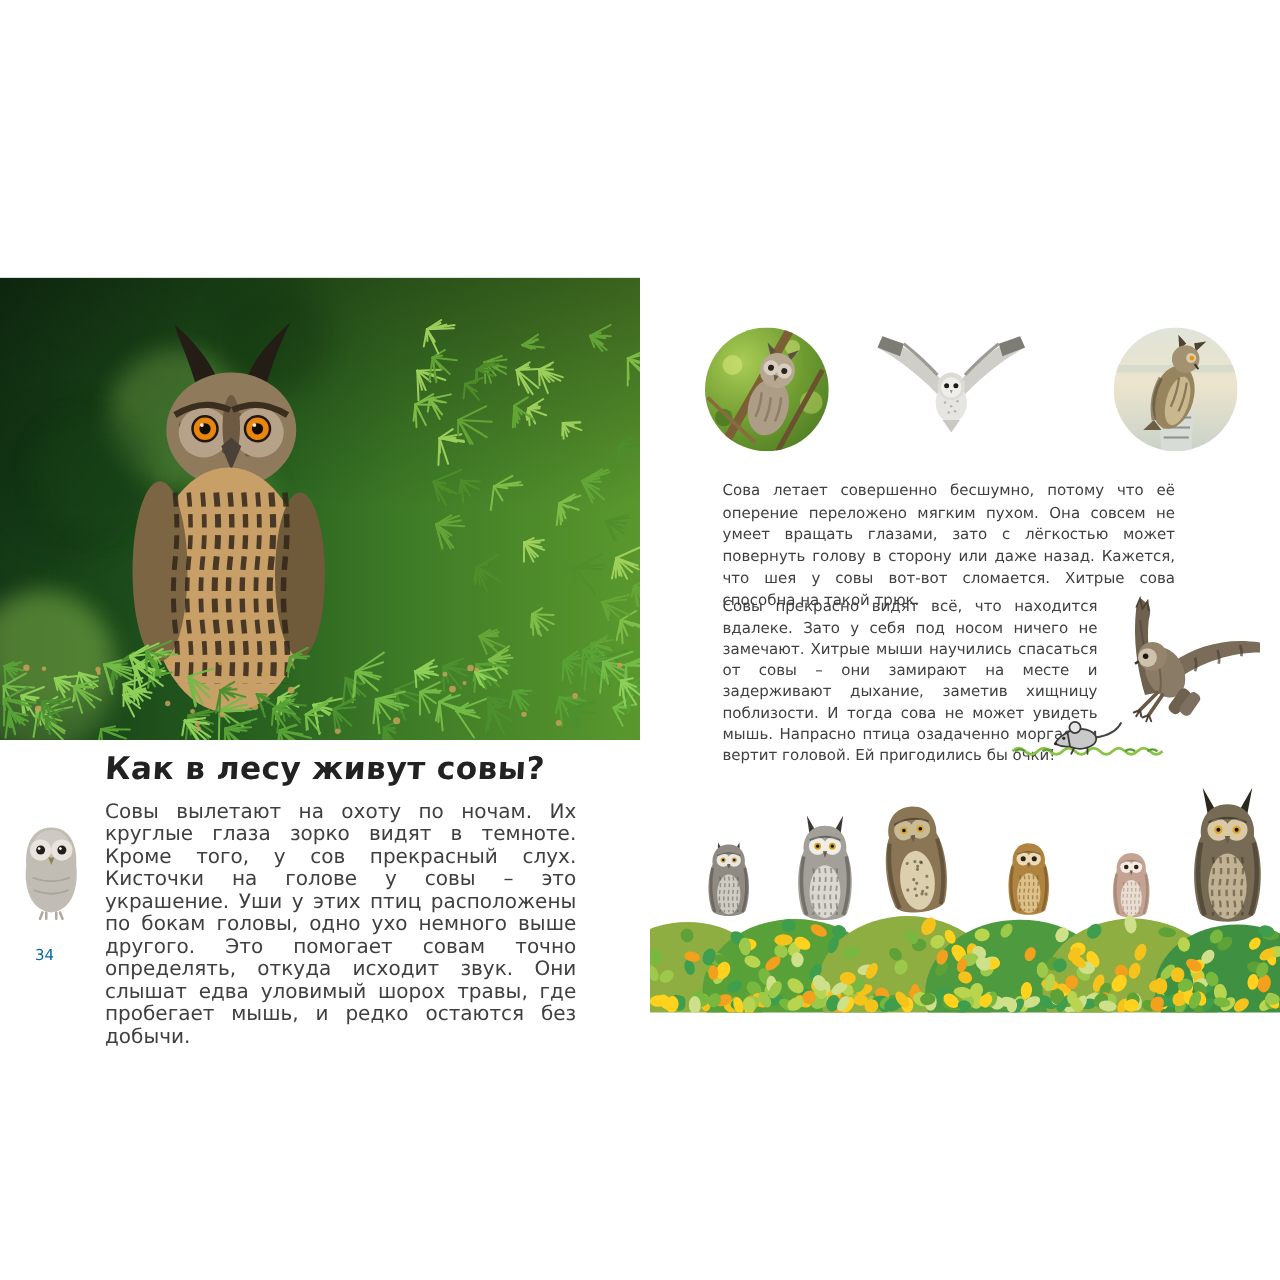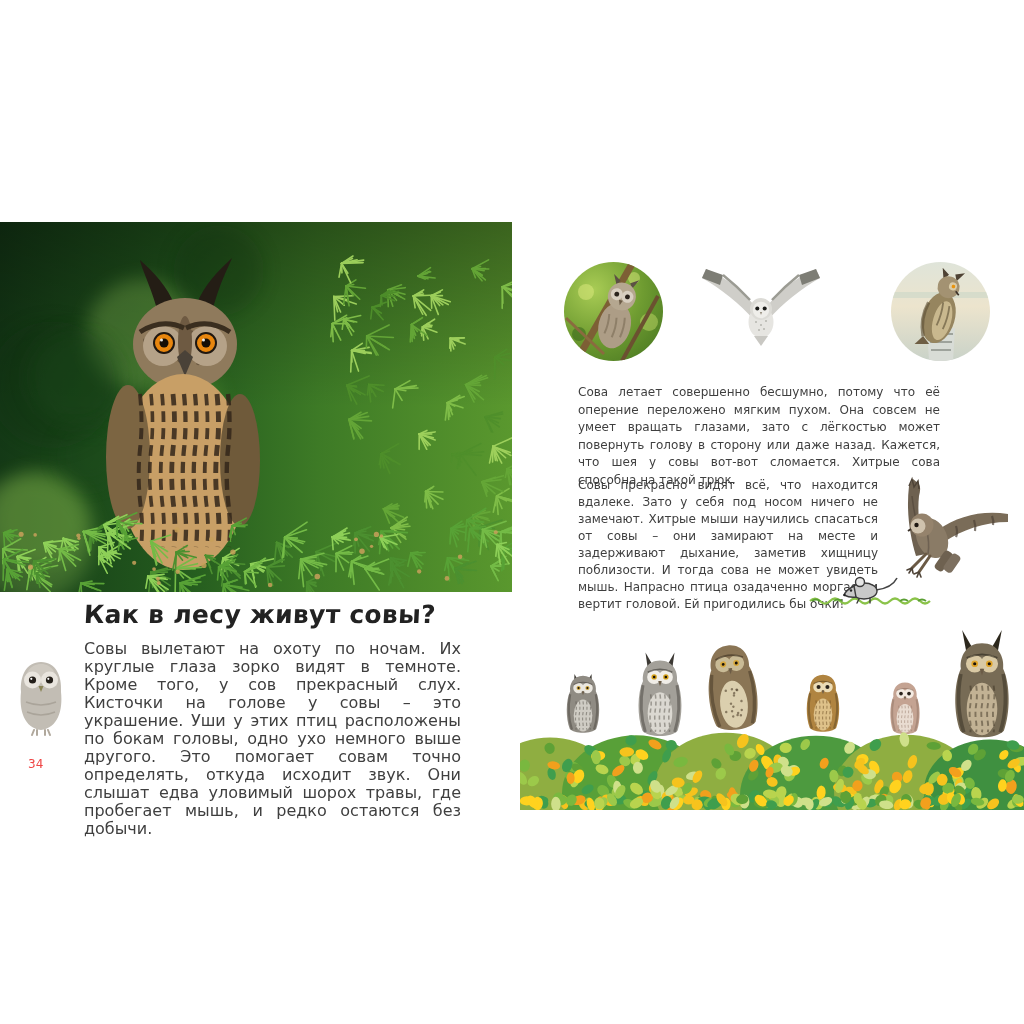--- a/index.html
+++ b/index.html
@@ -6,21 +6,21 @@
   .spread{position:relative;width:1024px;height:1024px;background:#ffffff;overflow:hidden;
           font-family:"DejaVu Sans",sans-serif;color:#3f3f3f;}
   .abs{position:absolute;}
   
   .main-photo{left:0;top:222px;width:512px;height:370px;overflow:hidden;}
   .heading{left:84px;top:601px;width:420px;font-size:25px;line-height:1.15;color:#222;
            font-weight:600;letter-spacing:.3px;transform:skewX(-3deg);}
   .left-body{left:84px;top:640px;width:377px;font-size:16px;line-height:18px;
              text-align:justify;text-align-last:left;}
   .owlet{left:14px;top:658px;width:54px;height:78px;}
-  .pagenum{left:28px;top:757px;font-size:12px;color:#ef4444;text-align:center;}
+  .pagenum{left:28px;top:757px;font-size:12px;color:#0369a1;text-align:center;}
   
   .circle1{left:564px;top:262px;width:99px;height:99px;}
   .flytop{left:698px;top:262px;width:126px;height:90px;}
   .circle2{left:891px;top:262px;width:99px;height:99px;}
   .para1{left:578px;top:384px;width:362px;font-size:12px;line-height:17.5px;
          text-align:justify;text-align-last:left;}
   .para2{left:578px;top:477px;width:300px;font-size:12px;line-height:17px;
          text-align:justify;text-align-last:left;}
   .flyright{left:886px;top:476px;width:126px;height:104px;}
   .mouse{left:808px;top:574px;width:126px;height:34px;}

